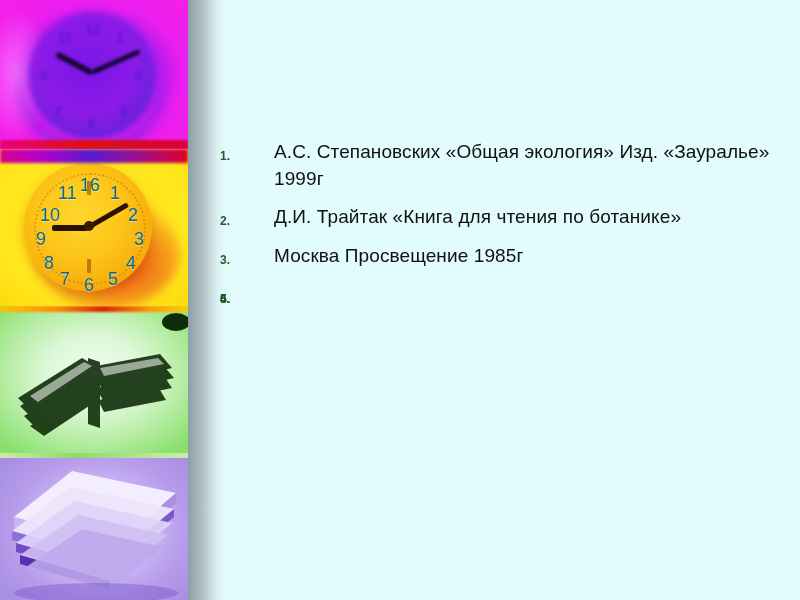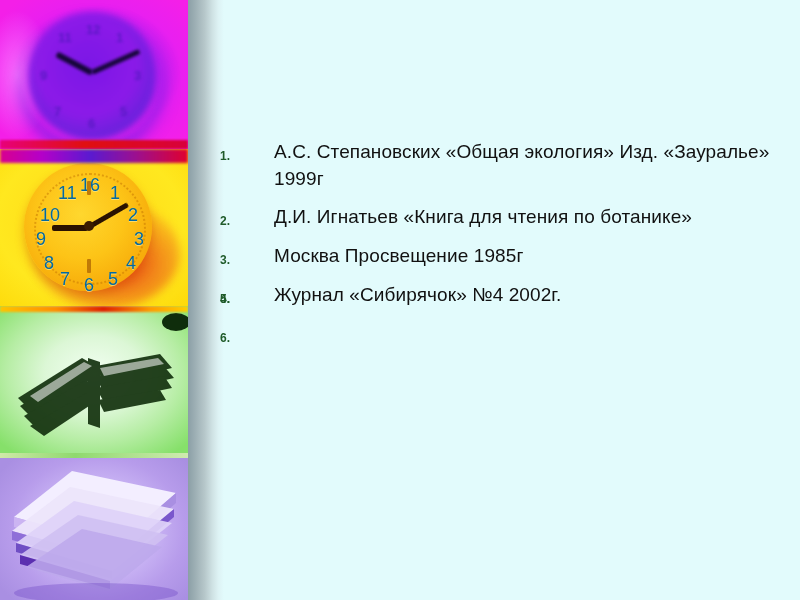--- a/index.html
+++ b/index.html
@@ -308,31 +308,30 @@
   <div id="divider"></div>
 
 
   <ol id="biblio-list">
     <li class="biblio-item wrap">
       <span class="item-number">1.</span>
       <span class="item-text">А.С. Степановских «Общая экология» Изд. «Зауралье» 1999г</span>
     </li>
     <li class="biblio-item">
       <span class="item-number">2.</span>
-      <span class="item-text">Д.И. Игнатьев «Книга для чтения по ботанике»</span>
+      <span class="item-text">Д.И. Трайтак «Книга для чтения по ботанике»</span>
     </li>
     <li class="biblio-item">
       <span class="item-number">3.</span>
       <span class="item-text">Москва Просвещение 1985г</span>
     </li>
     <li class="biblio-item">
       <span class="item-number">4.</span>
     </li>
     <li class="biblio-item">
       <span class="item-number">5.</span>
-      <span class="item-text">Журнал «Сибирячок»  №4 2002г.</span>
     </li>
     <li class="biblio-item">
       <span class="item-number">6.</span>
     </li>
   </ol>
 
 </div>
 
 </body></html>

